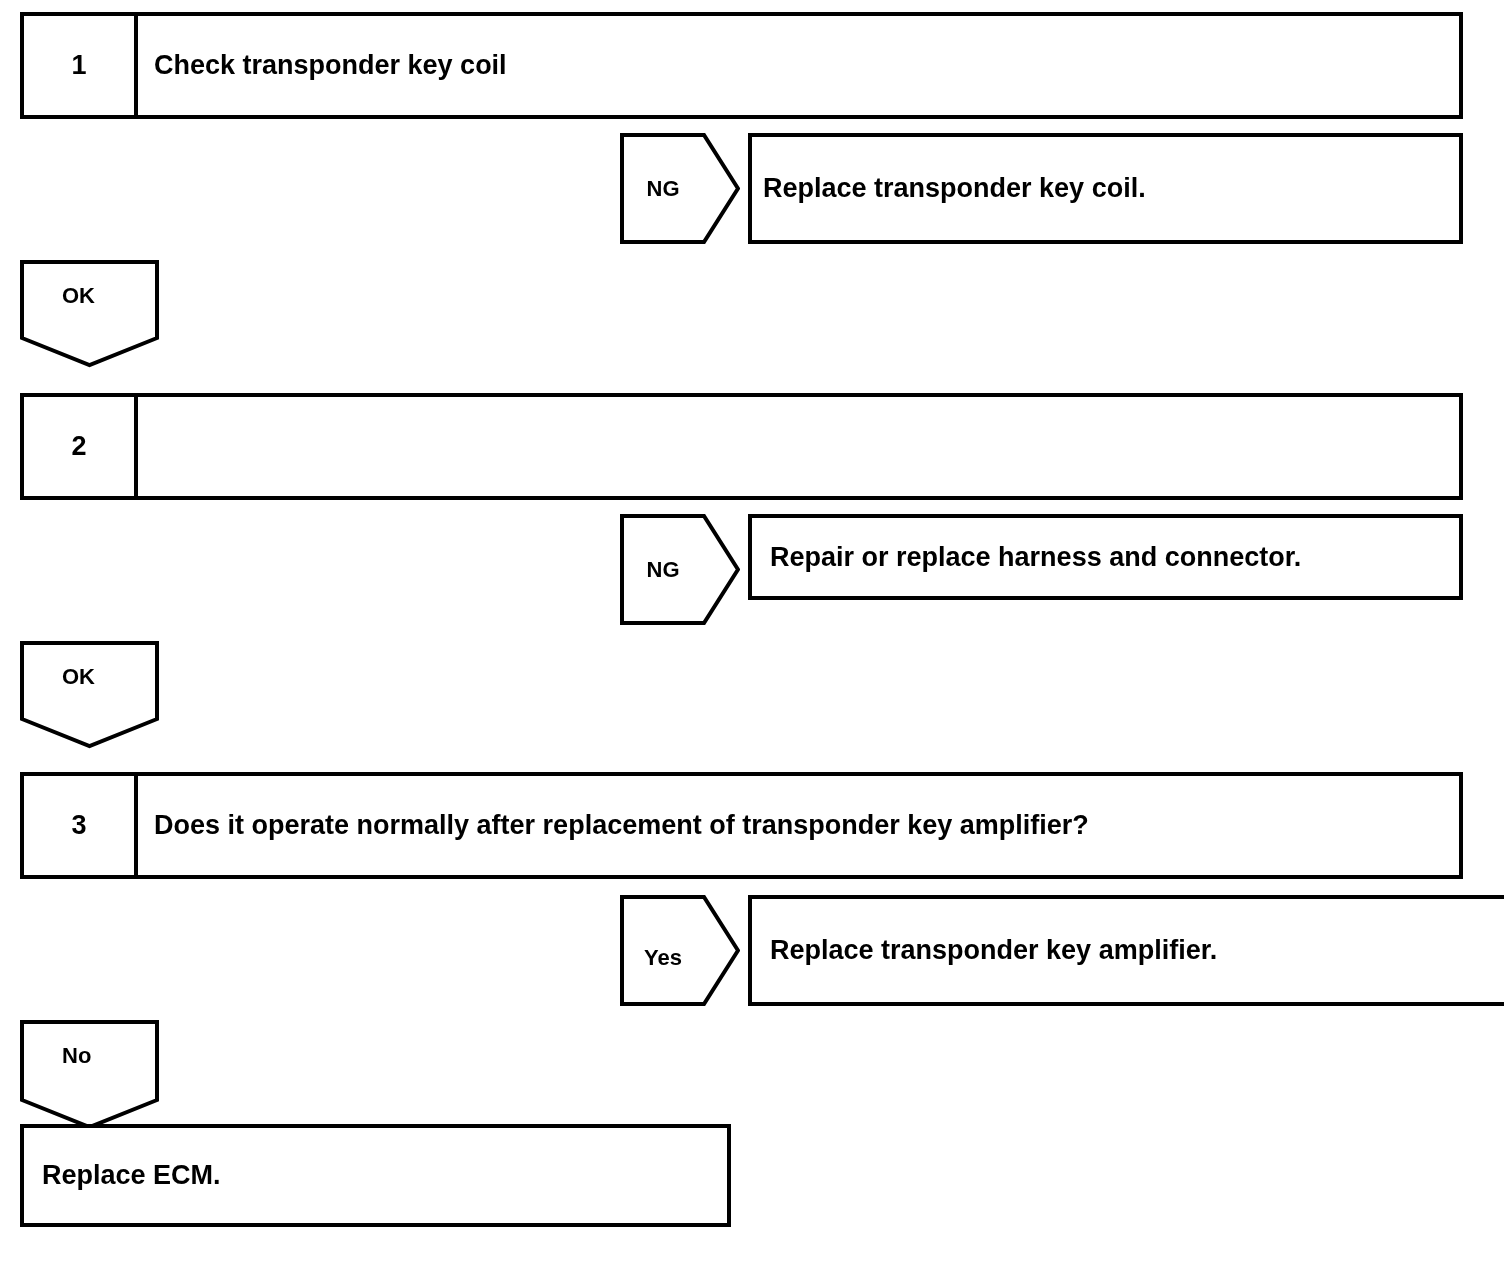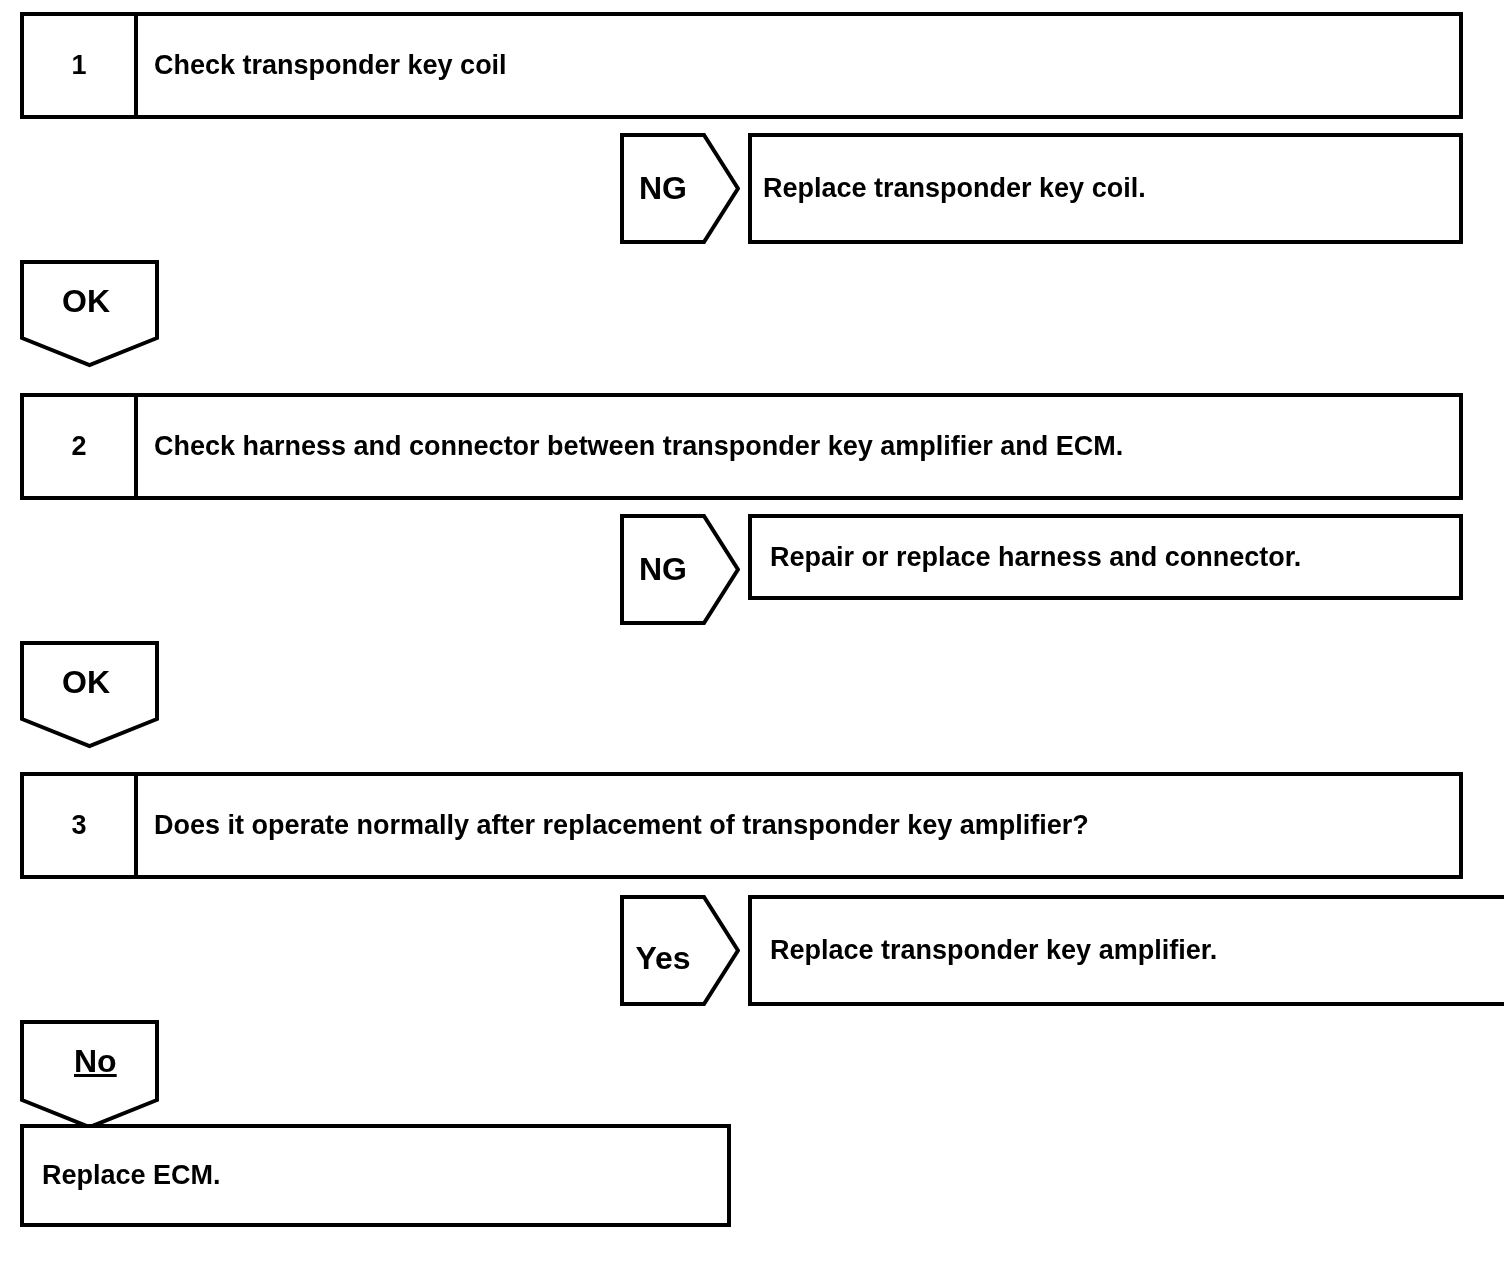--- a/index.html
+++ b/index.html
@@ -68,21 +68,21 @@
   .arrow-right {
     position: absolute;
   }
   .arrow-right svg,
   .arrow-down svg {
     display: block;
   }
   .arrow-label {
     position: absolute;
     font-weight: bold;
-    font-size: 32px;
+    font-size: 22px;
     color: #000000;
     white-space: nowrap;
     pointer-events: none;
   }
   .arrow-down {
     position: absolute;
   }
 </style>
 </head>
 <body>
@@ -105,21 +105,20 @@
 
   <div class="arrow-down" style="left:20px; top:260px; width:140px; height:108px;">
     <svg width="140" height="108" viewBox="0 0 140 108">
       <polygon points="2,2 137,2 137,78 69.5,105 2,78" fill="#ffffff" stroke="#000000" stroke-width="4" stroke-linejoin="miter"></polygon>
     </svg>
   </div>
   <div class="arrow-label" style="left:62px; top:283px;">OK</div>
 
   <div class="node step-box" style="left:20px; top:393px; width:1443px; height:107px;">
     <div class="step-num">2</div>
-    <div class="step-text">Check harness and connector between transponder key amplifier and ECM.</div>
   </div>
 
   <div class="arrow-right" style="left:620px; top:514px; width:120px; height:111px;">
     <svg width="120" height="111" viewBox="0 0 120 111">
       <polygon points="2,2 84,2 118,55.5 84,109 2,109" fill="#ffffff" stroke="#000000" stroke-width="4" stroke-linejoin="miter"></polygon>
     </svg>
   </div>
   <div class="arrow-label" style="left:620px; top:514px; width:86px; height:111px; display:flex; align-items:center; justify-content:center;">NG</div>
 
   <div class="node action-box" style="left:748px; top:514px; width:715px; height:86px;">Repair or replace harness and connector.</div>
@@ -143,17 +142,17 @@
   </div>
   <div class="arrow-label" style="left:620px; top:895px; width:86px; height:126px; display:flex; align-items:center; justify-content:center;">Yes</div>
 
   <div class="node action-box" style="left:748px; top:895px; width:772px; height:111px;">Replace transponder key amplifier.</div>
 
   <div class="arrow-down" style="left:20px; top:1020px; width:140px; height:110px;">
     <svg width="140" height="110" viewBox="0 0 140 110">
       <polygon points="2,2 137,2 137,80 69.5,107 2,80" fill="#ffffff" stroke="#000000" stroke-width="4" stroke-linejoin="miter"></polygon>
     </svg>
   </div>
-  <div class="arrow-label" style="left:74px; top:1043px;text-decoration:underline;">No</div>
+  <div class="arrow-label" style="left:62px; top:1043px;">No</div>
 
   <div class="node action-box" style="left:20px; top:1124px; width:711px; height:103px;">Replace ECM.</div>
 
 </div>
 
 </body></html>

